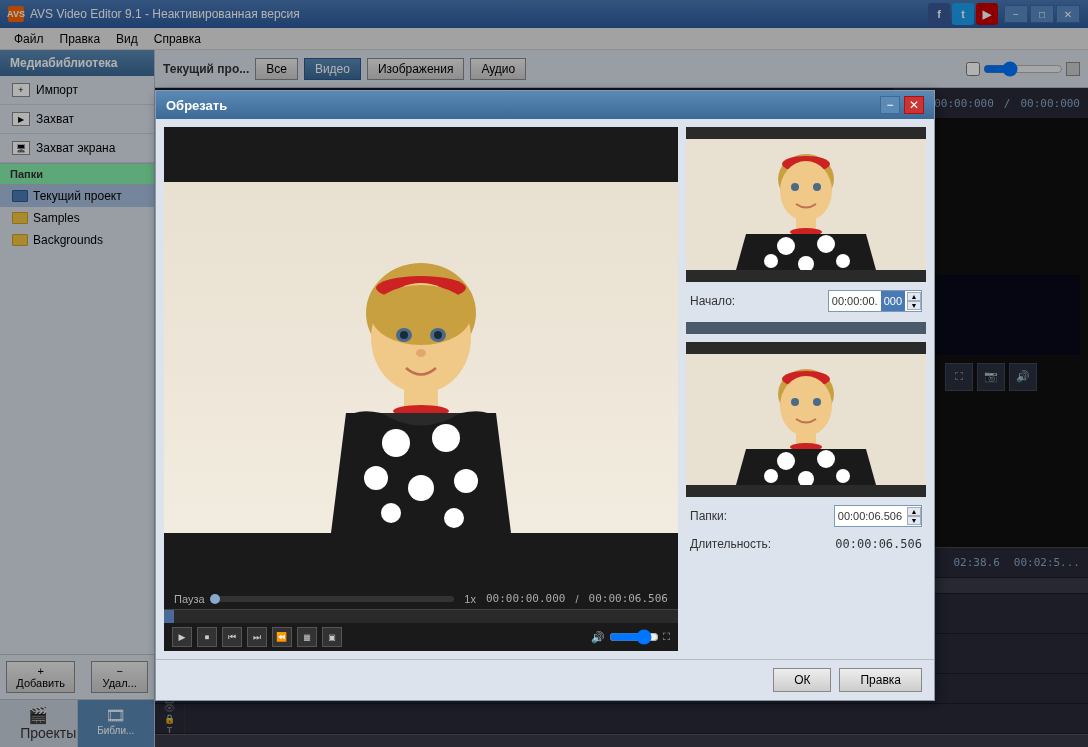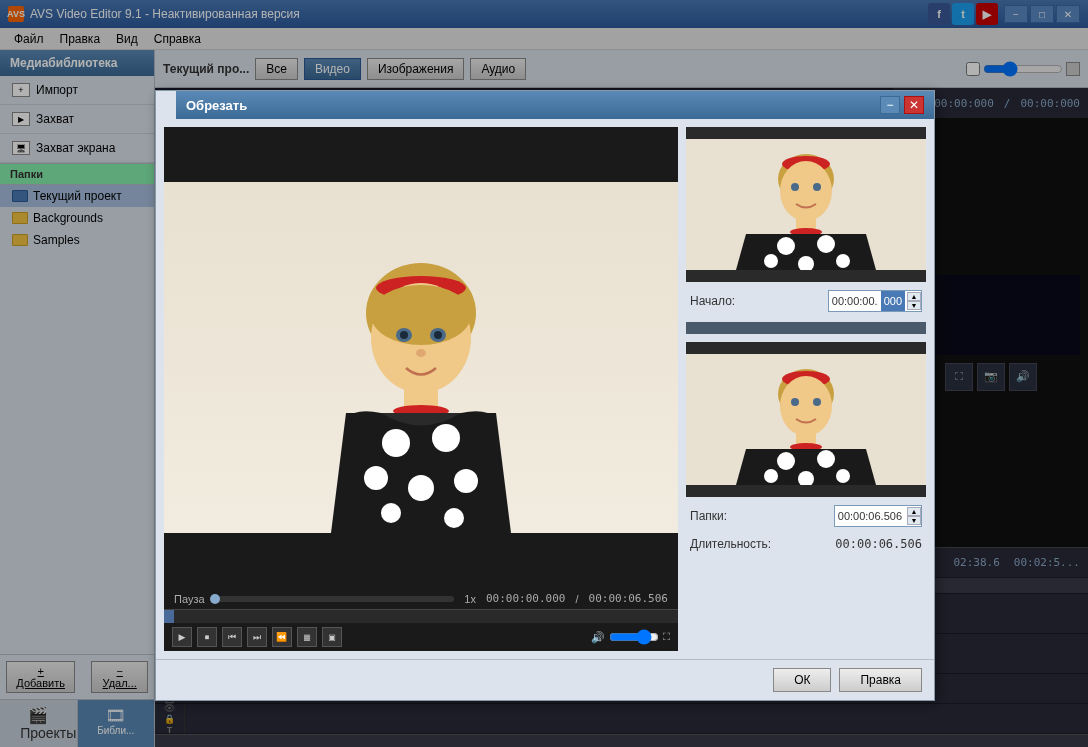--- a/index.html
+++ b/index.html
@@ -77,21 +77,20 @@
     .folder-item.selected { background: #a8c0e0; }
     .folder-icon { width: 16px; height: 12px; background: #f5c542; border: 1px solid #c9a020; border-radius: 1px; }
     .folder-icon-blue { width: 16px; height: 12px; background: #4a7ab5; border: 1px solid #2a5a95; border-radius: 1px; }
 
     .sidebar-bottom {
       margin-top: auto;
       padding: 6px;
       display: flex;
       gap: 16px;
       border-top: 1px solid #b5bcc8;
-      text-decoration: underline;
     }
     .add-btn, .remove-btn {
       padding: 3px 8px;
       font-size: 11px;
       cursor: pointer;
       border: 1px solid #888;
       background: linear-gradient(to bottom, #eee, #ccc);
     }
     .tab-btn {
       padding: 3px 10px;
@@ -181,21 +180,20 @@
     }
     .dialog-titlebar {
       background: linear-gradient(to bottom, #5a8ab5, #3a6a95);
       color: white;
       padding: 5px 10px;
       display: flex;
       justify-content: space-between;
       align-items: center;
       font-size: 13px;
       font-weight: bold;
-      margin-left: 20px;
     }
     .dialog-close-btn {
       width: 20px; height: 18px;
       background: #cc3333;
       border: 1px solid #aa1111;
       color: white;
       font-size: 12px;
       cursor: pointer;
       display: flex; align-items: center; justify-content: center;
     }
@@ -523,25 +521,25 @@
       </div>
       <div class="sidebar-section-header">
         <span>Папки</span>
       </div>
       <div class="folder-item selected">
         <div class="folder-icon-blue"></div>
         <span>Текущий проект</span>
       </div>
       <div class="folder-item">
         <div class="folder-icon"></div>
-        <span>Backgrounds</span>
+        <span>Samples</span>
       </div>
       <div class="folder-item">
         <div class="folder-icon"></div>
-        <span>Samples</span>
+        <span>Backgrounds</span>
       </div>
       <div style="flex:1;"></div>
       <div class="sidebar-bottom">
         <button class="add-btn">+ Добавить</button>
         <button class="remove-btn">− Удал...</button>
       </div>
 
       <div style="display:flex;border-top:1px solid #b0b8c5;background:#c8d0da;">
         <div style="flex:1;display:flex;flex-direction:column;align-items:center;padding:6px 0;cursor:pointer;border-right:1px solid #b0b8c5;">
           <div style="font-size:16px;color:#555;">🎬</div>

